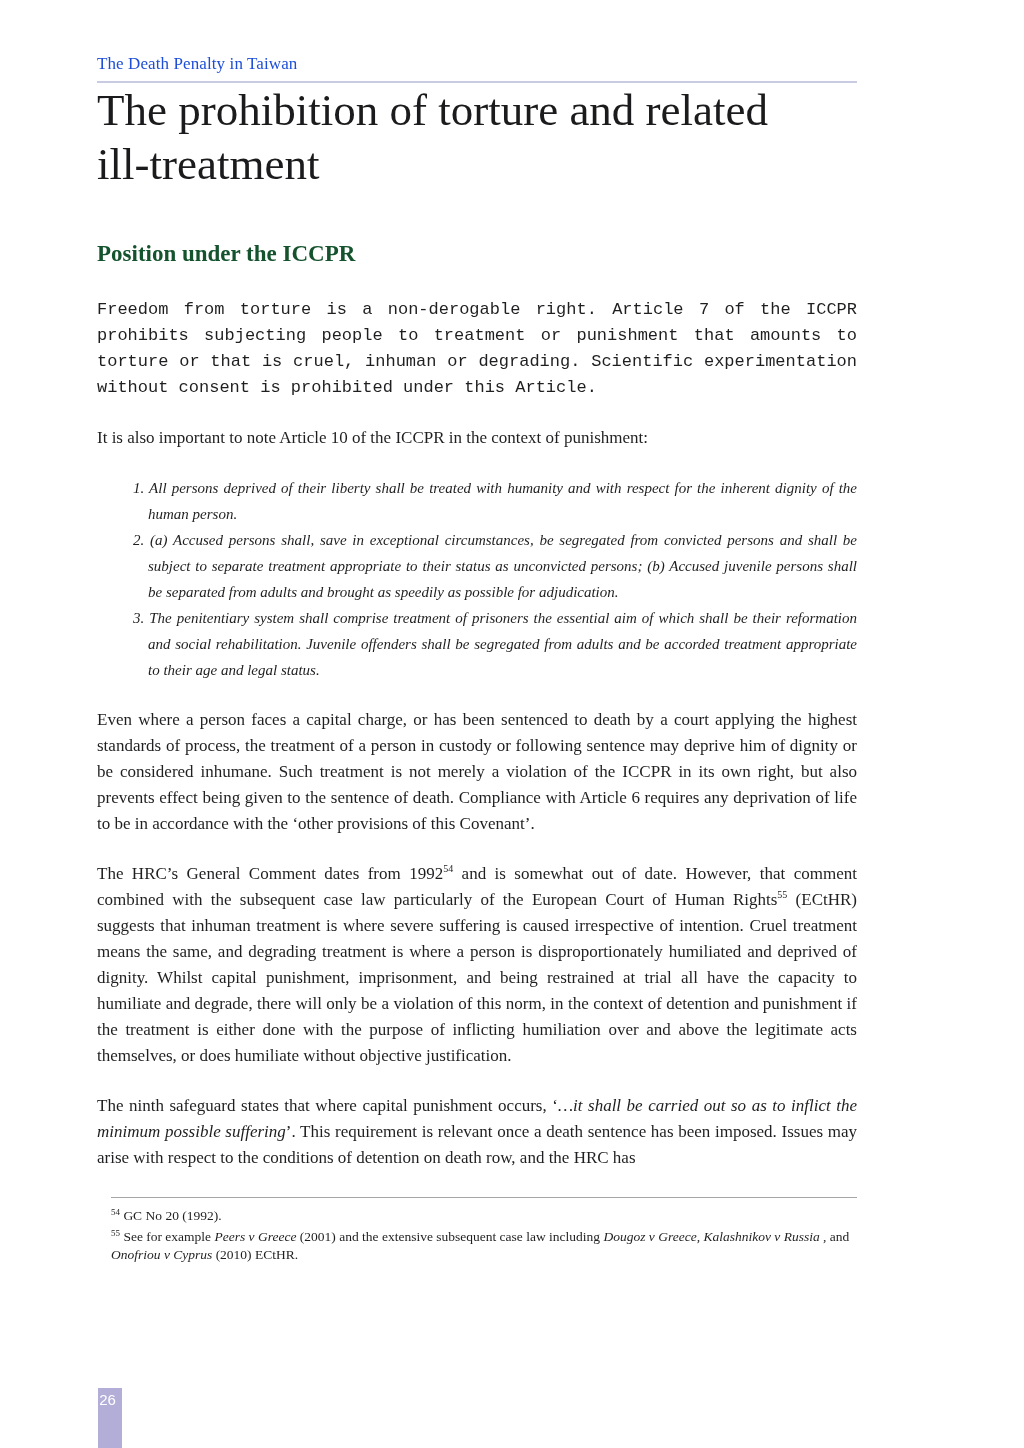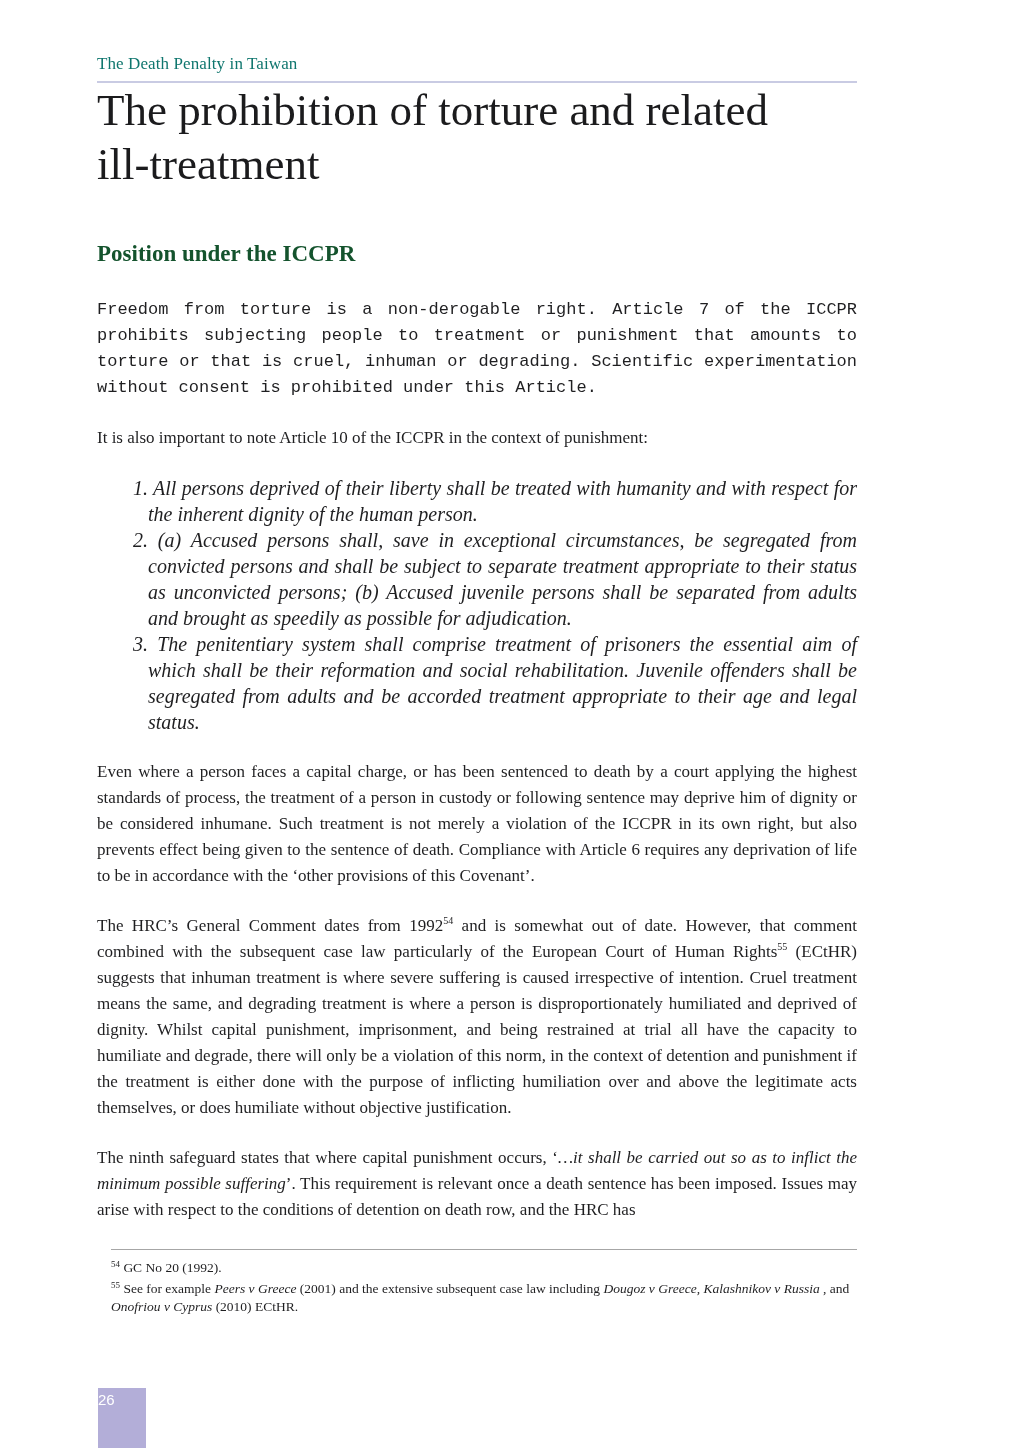--- a/index.html
+++ b/index.html
@@ -15,21 +15,21 @@
   }
   .content {
     position: absolute;
     left: 97px;
     top: 0;
     width: 760px;
   }
   .running-head { margin-top: 54px; }
   .running-title {
     font-size: 17px;
-    color: #0f766e;
+    color: #1d4ed8;
     letter-spacing: 0.1px;
   }
   .header-rule {
     border: none;
     border-top: 2px solid #c9cbe3;
     margin-top: 7px;
   }
   h1.page-title {
     max-width: 690px;
     font-size: 45px;
@@ -51,21 +51,21 @@
   }
   p.first-after-heading { margin-top: 30px; font-family: Liberation Mono, monospace; }
   sup.fn-ref {
     font-size: 10px;
     line-height: 0;
     vertical-align: super;
   }
   .quote-list { margin: 24px 0 0 36px; }
   .quote-item {
     font-style: italic;
-    font-size: 20px;
+    font-size: 15px;
     line-height: 26px;
     text-align: justify;
     padding-left: 15px;
     text-indent: -15px;
   }
   .footnotes {
     margin-top: 26px;
     border-top: 1px solid #a6a6a6;
     padding-top: 9px;
     margin-left: 14px;
@@ -78,24 +78,24 @@
   }
   p.footnote sup {
     font-size: 9px;
     line-height: 0;
     vertical-align: super;
   }
   .page-num-box {
     position: absolute;
     left: 98px;
     top: 1388px;
-    width: 48px;
+    width: 24px;
     height: 60px;
     background: #b3aed8;
-    text-align: left;
+    text-align: center;
     padding: 3px 5px 0 0;
   }
   .page-num-box span {
     font-family: "Liberation Sans", sans-serif;
     font-size: 15px;
     color: #ffffff;
   }
   em { font-style: italic; }
 </style>
 </head>

